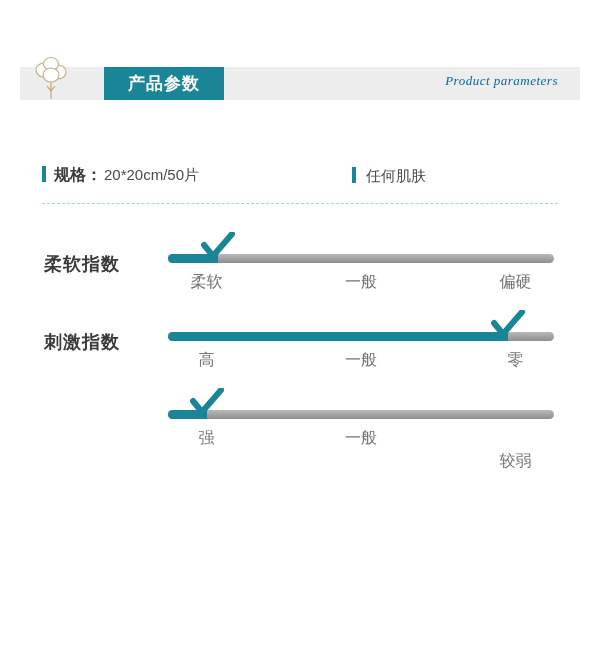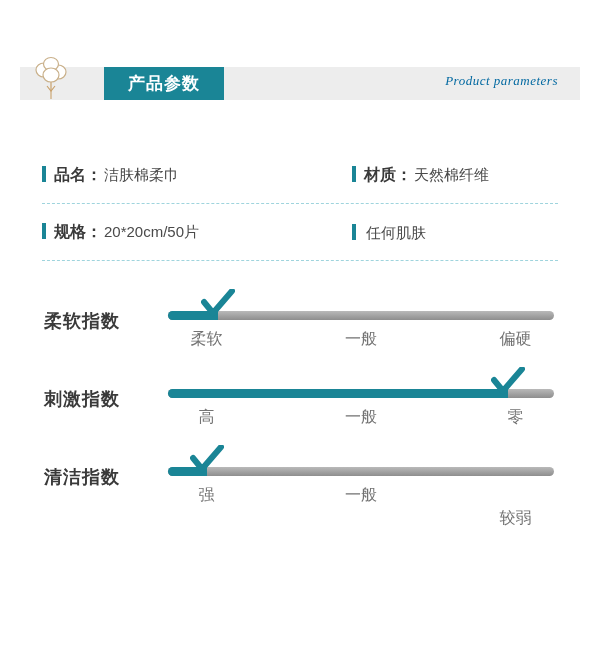--- a/index.html
+++ b/index.html
@@ -191,32 +191,20 @@
       </g>
     </svg>
   </div>
 
   <div class="header-title">产品参数</div>
   <div class="header-en">Product parameters</div>
 </div>
 
 <div class="params">
 
-  <div class="param-row">
-    <div class="param-cell">
-      <span class="tick"></span>
-      <span class="param-label">品名：</span>
-      <span class="param-value">洁肤棉柔巾</span>
-    </div>
-    <div class="param-cell right">
-      <span class="tick"></span>
-      <span class="param-label">材质：</span>
-      <span class="param-value">天然棉纤维</span>
-    </div>
-  </div>
 
   <div class="param-row">
     <div class="param-cell">
       <span class="tick"></span>
       <span class="param-label">规格：</span>
       <span class="param-value">20*20cm/50片</span>
     </div>
     <div class="param-cell right">
       <span class="tick"></span>
       <span class="param-value">任何肌肤</span>
@@ -256,21 +244,20 @@
       </div>
     </div>
     <div class="ticks">
       <span class="tick-label" id="t1_0" style="left: 10%;">高</span>
       <span class="tick-label" id="t1_1" style="left: 50%;">一般</span>
       <span class="tick-label" id="t1_2" style="left: 90%;">零</span>
     </div>
   </div>
 
   <div class="index-block">
-    <div class="index-label">清洁指数</div>
     <div class="bar">
       <div class="bar-fill" id="fill2" style="width: 10%;"></div>
       <div class="check" id="chk2" style="left: calc(10% - 17px);">
         <svg viewBox="0 0 34 30" width="34" height="30">
           <path d="M3 13 L12 24 L31 2" fill="none" stroke="#1a8596" stroke-width="6" stroke-linecap="round" stroke-linejoin="round"></path>
         </svg>
       </div>
     </div>
     <div class="ticks">
       <span class="tick-label" id="t2_0" style="left: 10%;">强</span>

